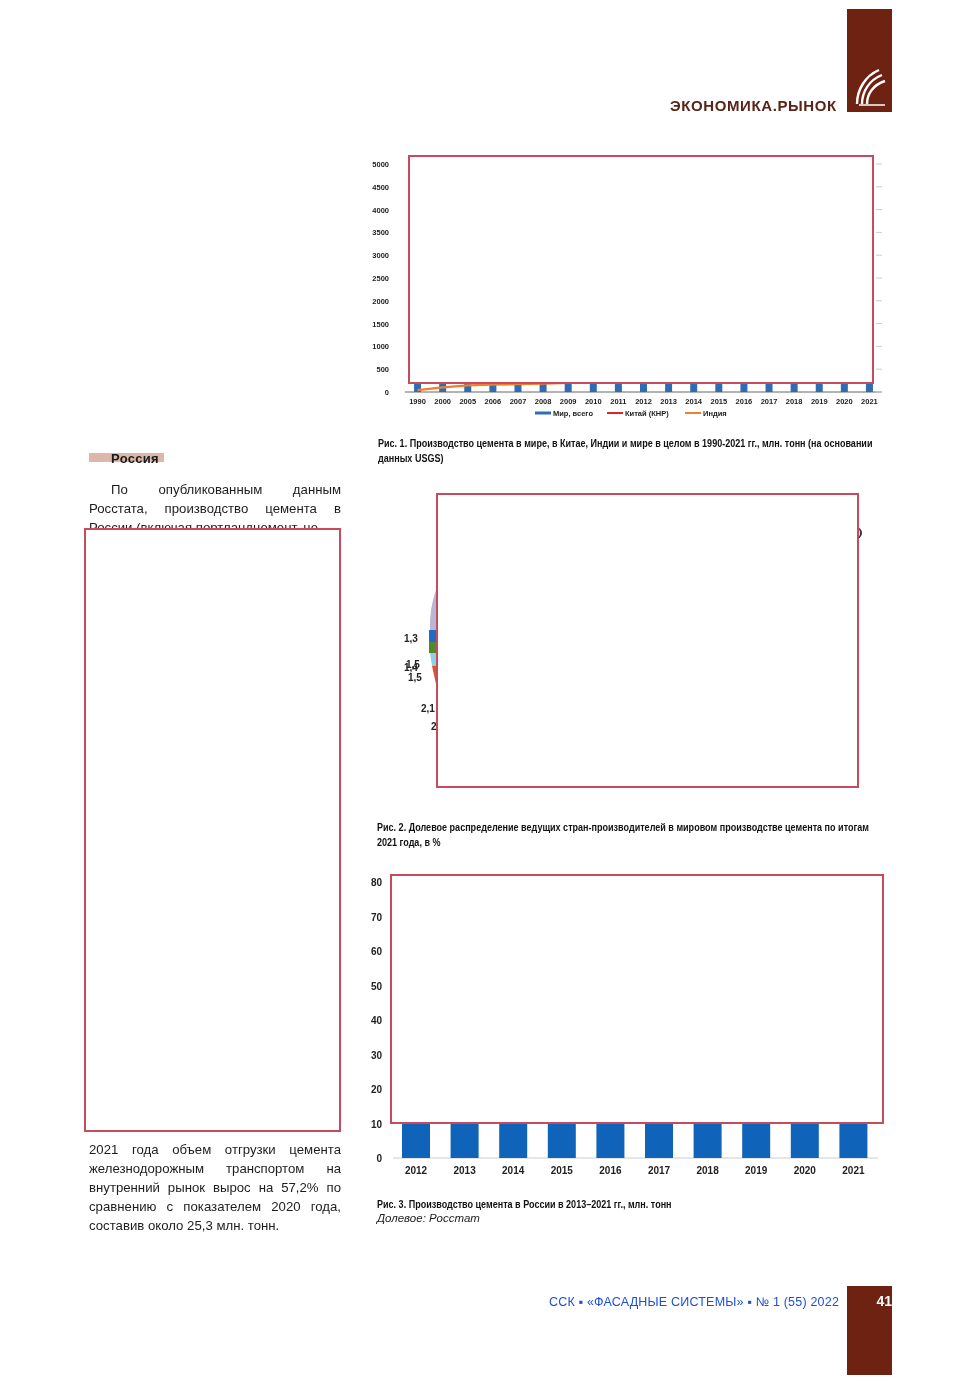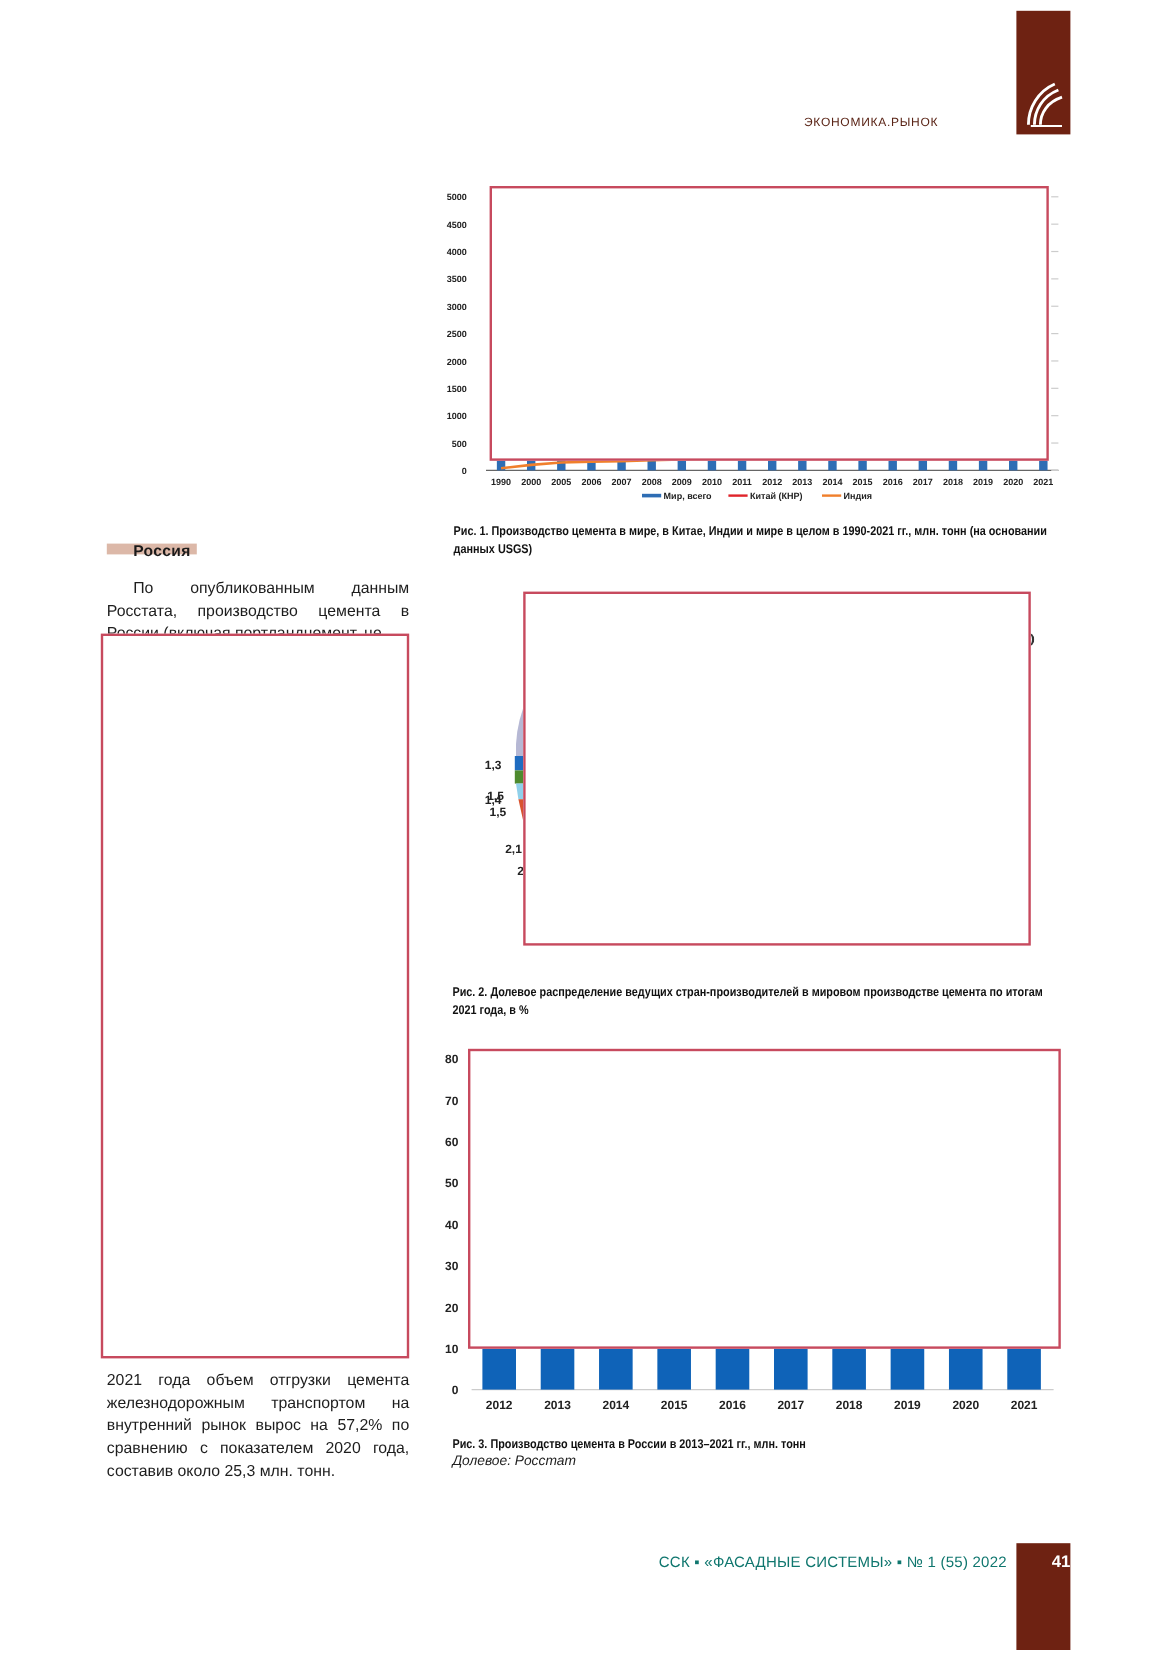--- a/index.html
+++ b/index.html
@@ -1,29 +1,29 @@
 <!DOCTYPE html>
 <html><head>
 <meta charset="utf-8">
 <style>
   html, body { margin:0; padding:0; background:#ffffff; }
   body { width:980px; height:1385px; position:relative; overflow:hidden; font-family:"Liberation Sans", sans-serif; color:#1f1f1f; }
   .abs { position:absolute; }
   .brand-bar { left:847px; top:9px; width:45px; height:103px; background:#6e2212; }
   .brand-logo { left:851px; top:66px; width:38px; height:42px; }
-  .section-title { left:670px; top:97px; font-size:10px; font-weight:normal; letter-spacing:0.6px; color:#5a2416; }
+  .section-title { left:670px; top:97px; font-size:15px; font-weight:bold; letter-spacing:0.6px; color:#5a2416; }
   .col-text { left:89px; width:252px; font-size:13.2px; line-height:19px; color:#1d1d1d; text-align:justify; }
   .col-text p { margin:0; }
   .indent { text-indent:22px; }
   .rossiya-bar { left:89px; top:453px; width:75px; height:9px; background:#dcb8a8; }
   .rossiya { left:111px; top:451px; font-size:13px; font-weight:bold; color:#1a1a1a; letter-spacing:0.3px;}
   .redact { border:2px solid #c74a5e; background:#ffffff; box-sizing:border-box; }
   .caption { font-family:"Liberation Sans", sans-serif; font-size:10.5px; font-weight:bold; line-height:15px; color:#111; transform:scaleX(0.86); transform-origin:left top; }
   .source { font-size:11.5px; font-style:italic; color:#222; }
-  .footer-text { left:549px; top:1295px; font-size:12.5px; color:#0f766e; letter-spacing:0.2px; }
+  .footer-text { left:549px; top:1295px; font-size:12.5px; color:#1d4ed8; letter-spacing:0.2px; }
   .page-bar { left:847px; top:1286px; width:45px; height:89px; background:#6e2212; }
   .page-num { left:847px; top:1293px; width:45px; text-align:right; font-size:14px; font-weight:bold; color:#ffffff; }
   svg text { font-family:"Liberation Sans", sans-serif; }
   .tick { font-size:7.5px; font-weight:bold; fill:#222; }
   .tick3 { font-size:10px; font-weight:bold; fill:#222; }
   .legend-t { font-size:7.5px; font-weight:bold; fill:#222; }
   .pie-lbl { left:404px; font-size:10px; font-weight:bold; color:#222; }
 </style>
 </head>
 <body>

